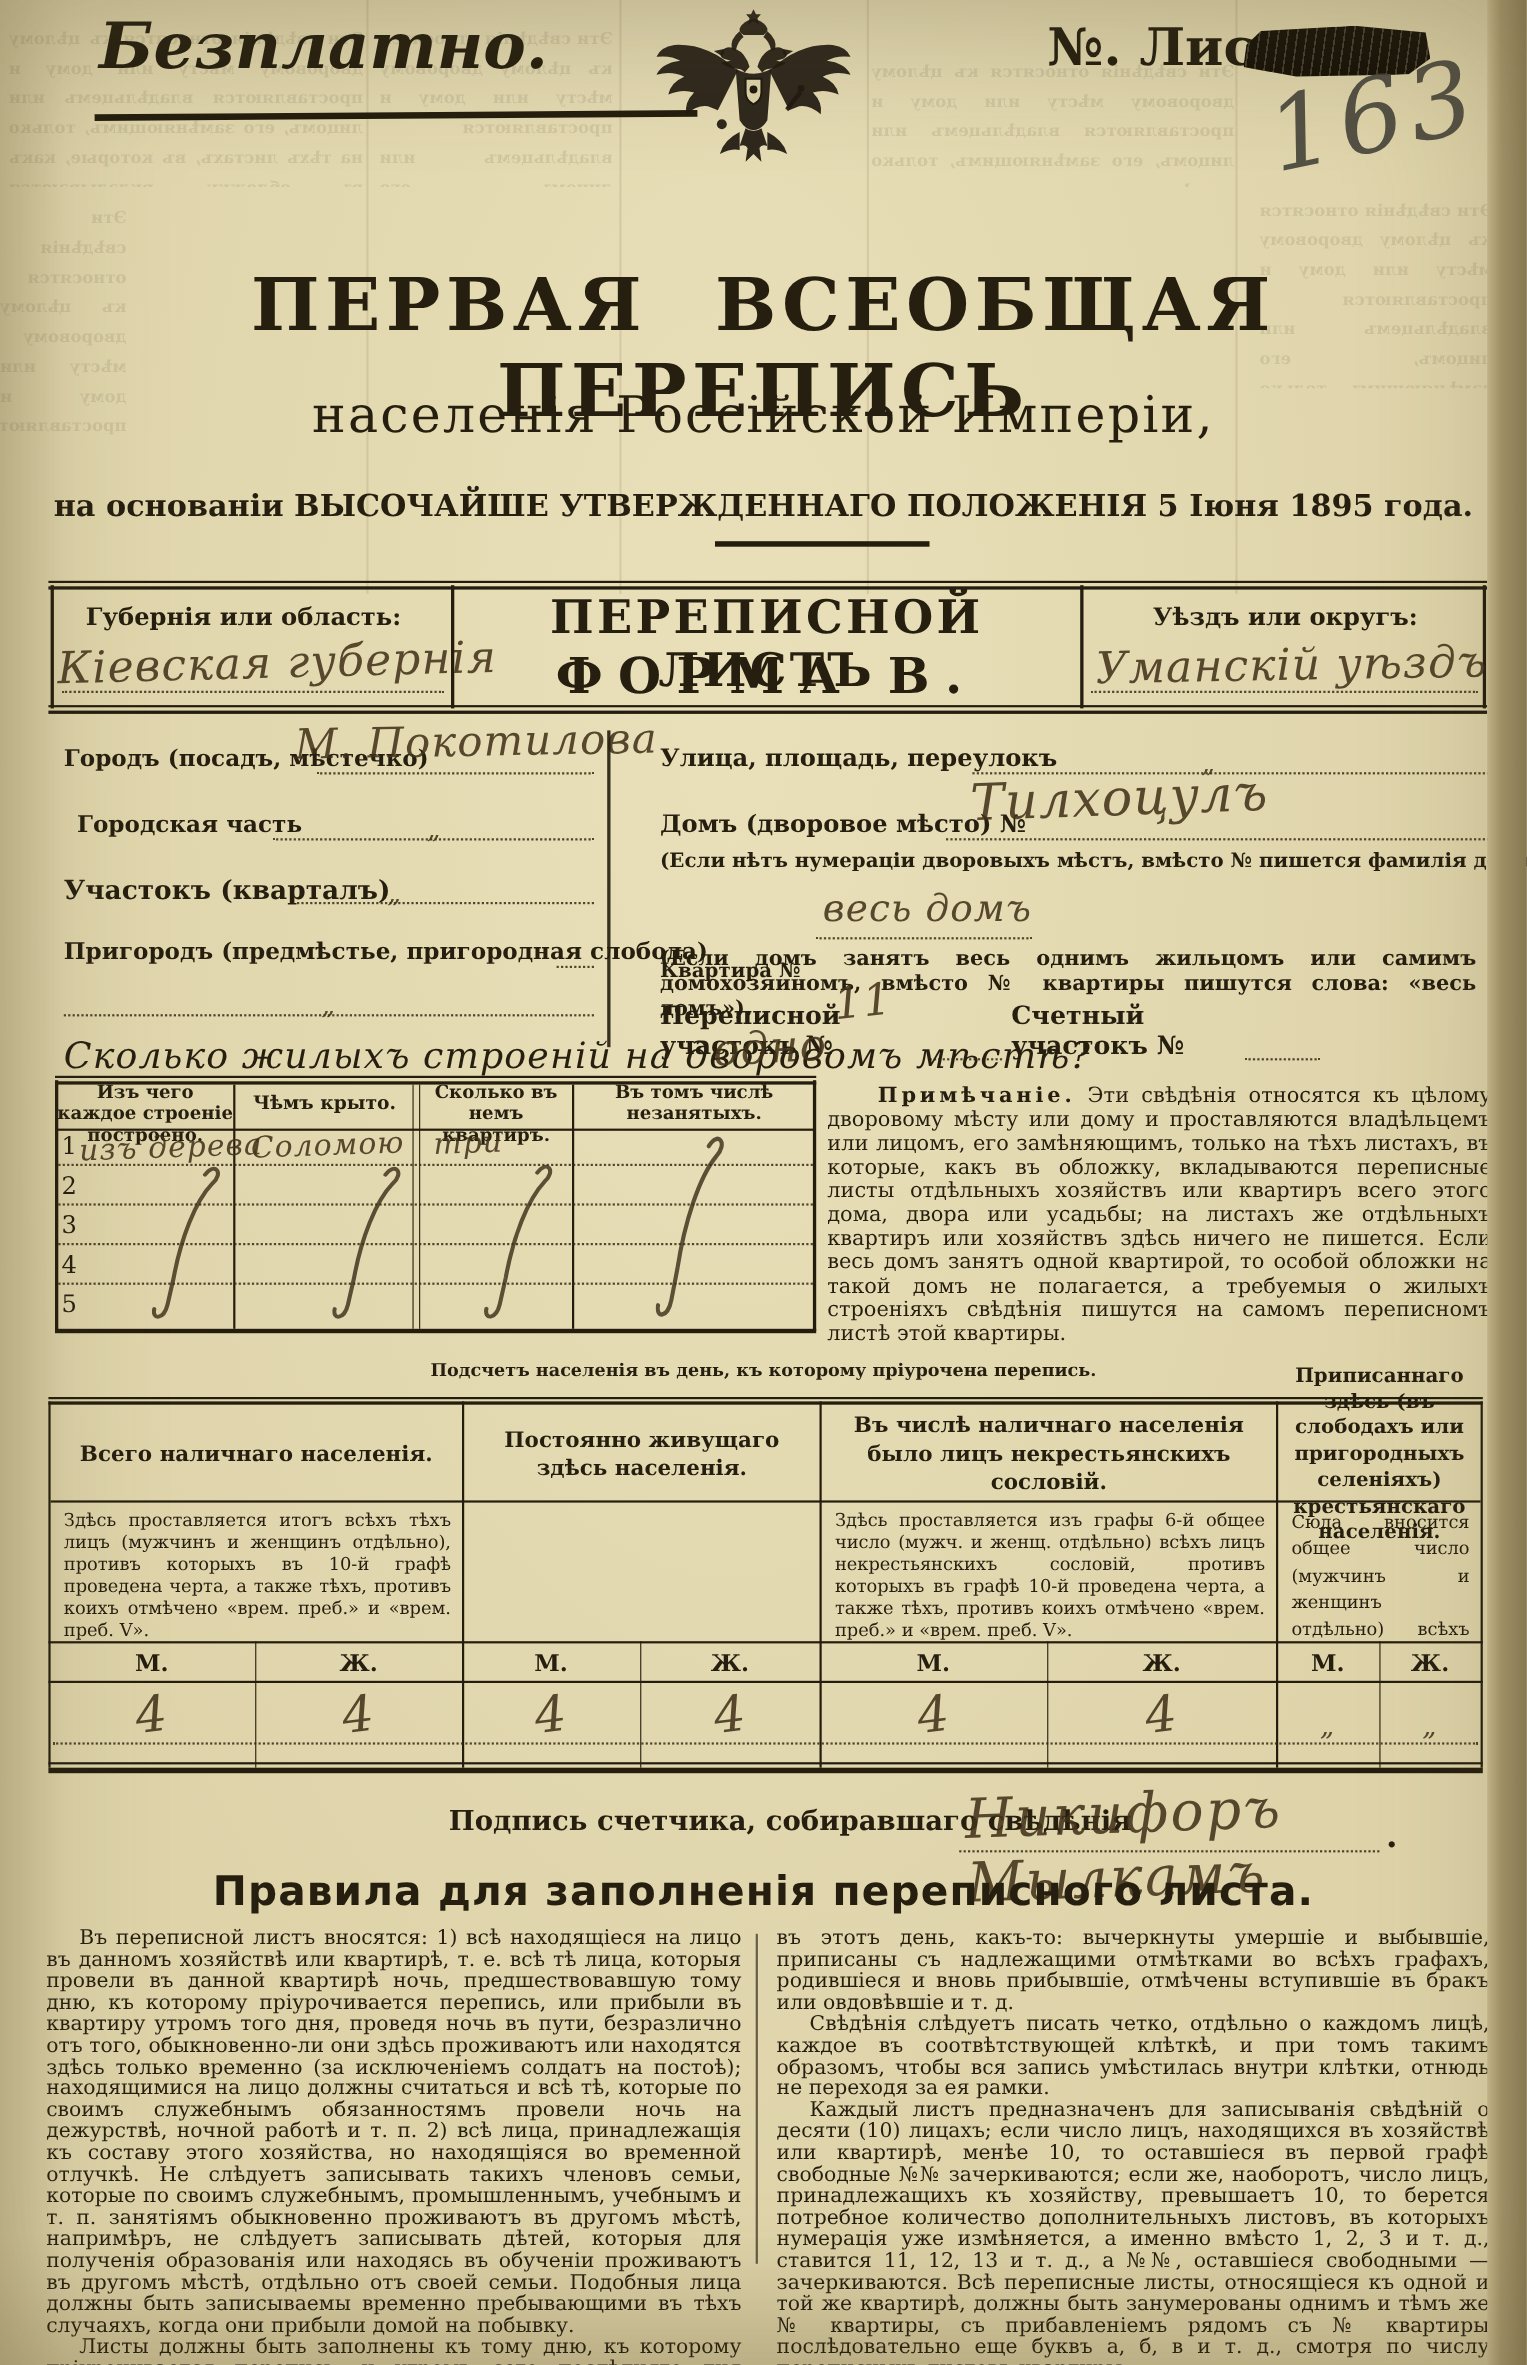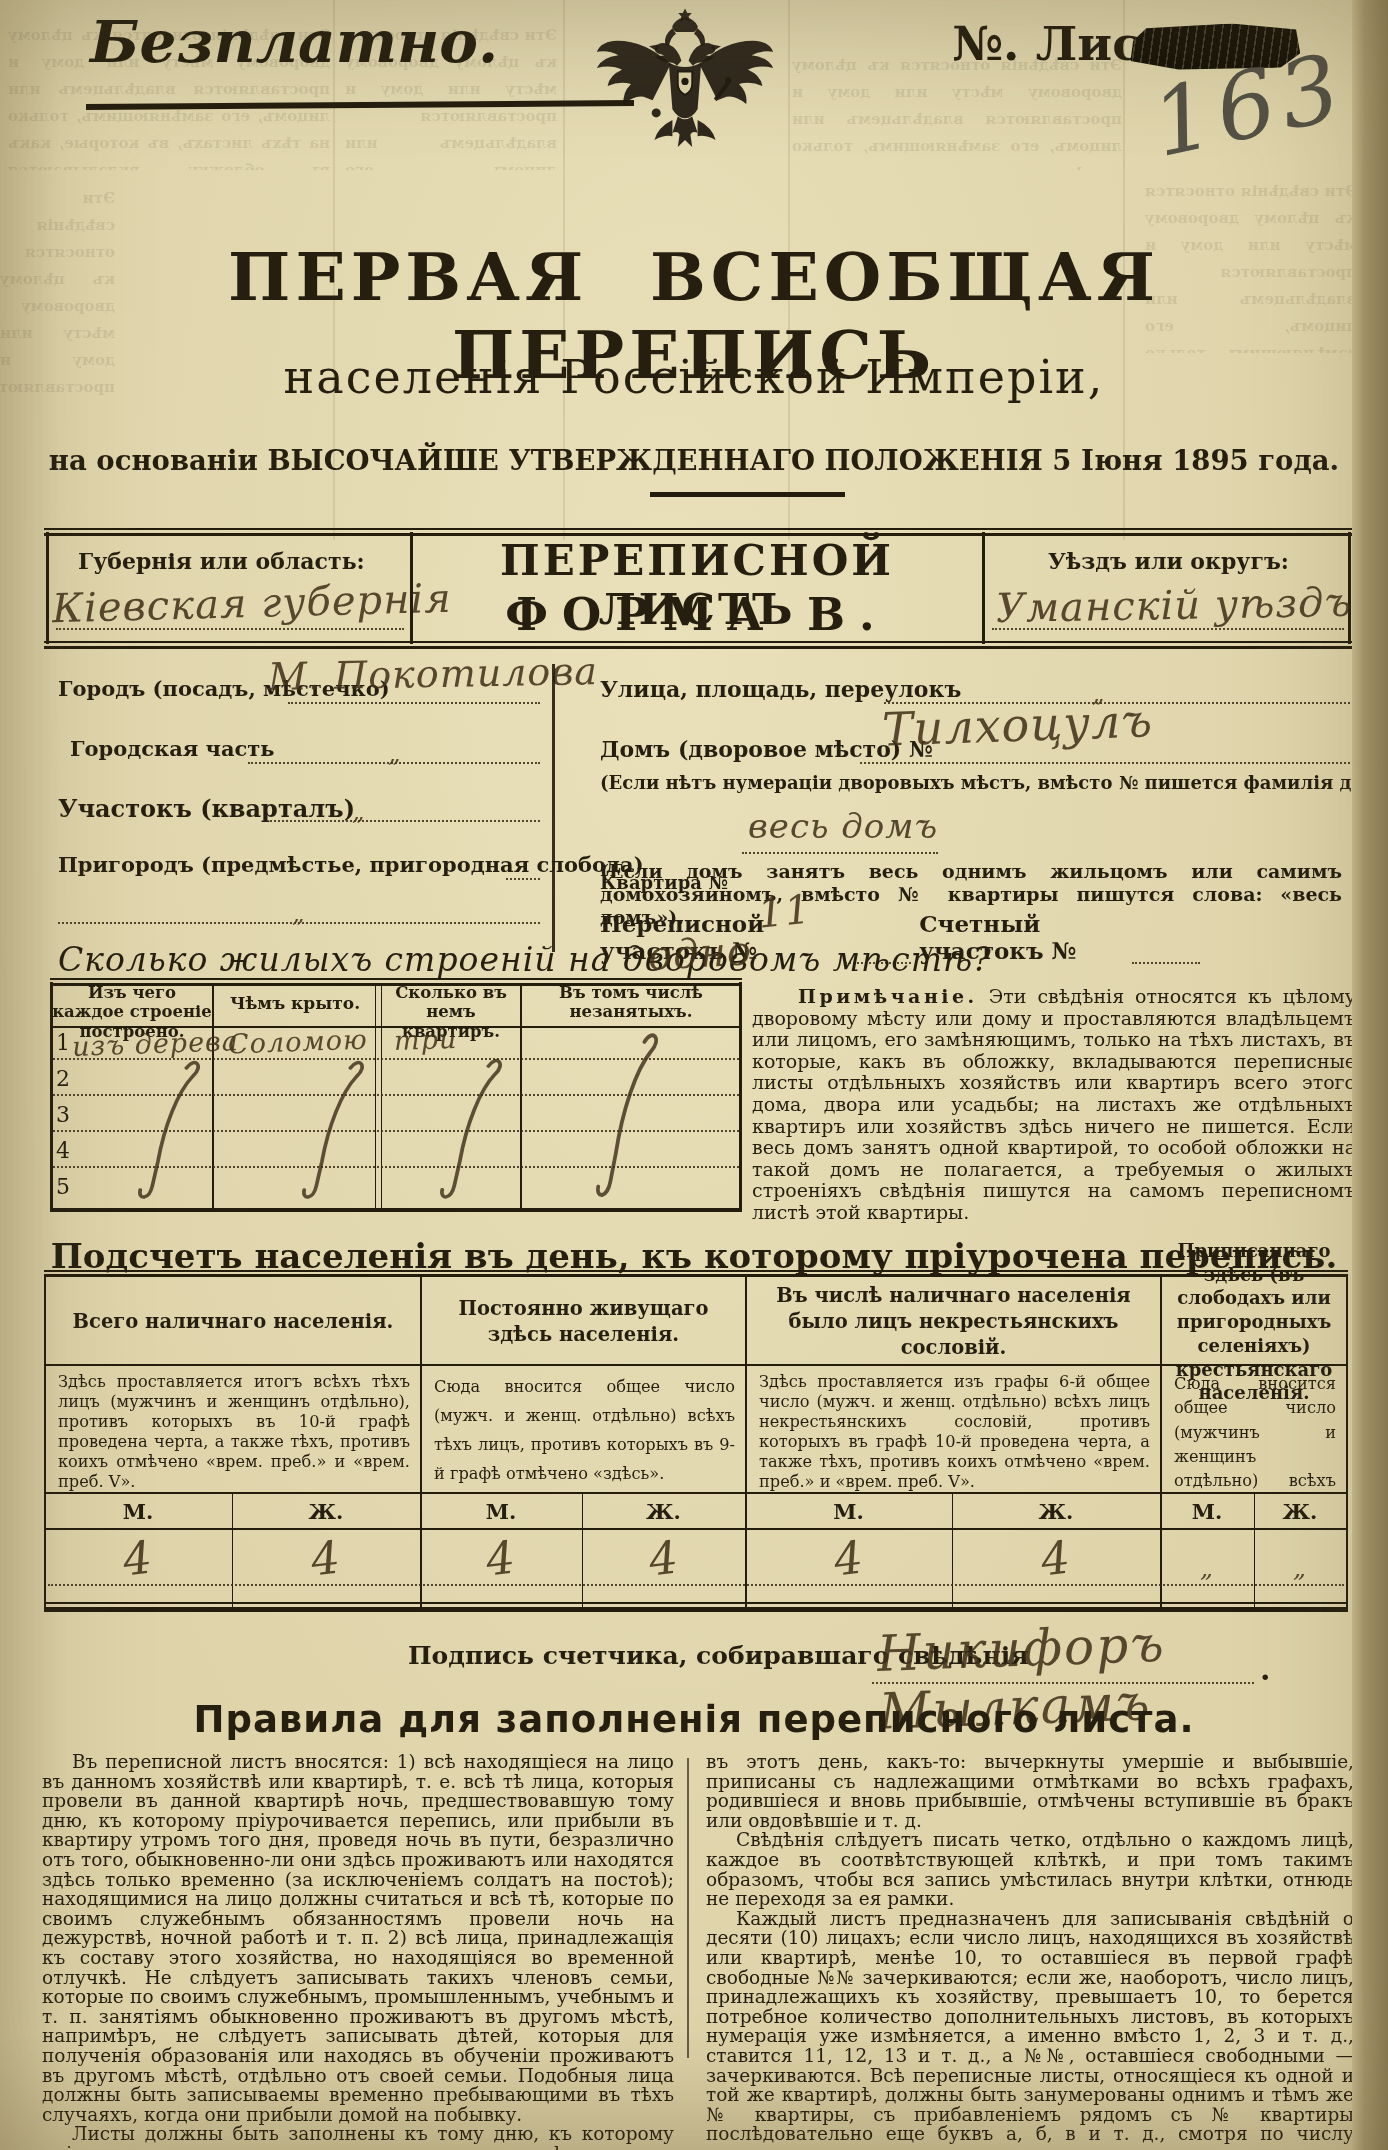--- a/index.html
+++ b/index.html
@@ -199,41 +199,40 @@
     <svg class="abs fl" style="left:546px; top:52px;" width="66" height="178" viewBox="0 0 60 150" preserveAspectRatio="none">
       <path d="M44,10 C52,-2 60,8 50,18 C36,34 24,68 18,104 L13,128 C10,142 0,142 2,132"></path>
       </svg>
   </div>
 
   <div class="abs z1 just" style="left:752px; top:986px; width:604px; font-size:19px; line-height:21.6px; text-indent:46px;">
     <span class="sp">Примѣчаніе.</span>
     <span>Эти свѣдѣнія относятся къ цѣлому дворовому мѣсту или дому и проставляются владѣльцемъ или лицомъ, его замѣняющимъ, только на тѣхъ листахъ, въ которые, какъ въ обложку, вкладываются переписные листы отдѣльныхъ хозяйствъ или квартиръ всего этого дома, двора или усадьбы; на листахъ же отдѣльныхъ квартиръ или хозяйствъ здѣсь ничего не пишется. Если весь домъ занятъ одной квартирой, то особой обложки на такой домъ не полагается, а требуемыя о жилыхъ строеніяхъ свѣдѣнія пишутся на самомъ переписномъ листѣ этой квартиры.</span>
   </div>
 
-  <div class="abs ctr z1 b" style="left:0; top:1236px; width:1388px; font-size:34px;">Подсчетъ населенія въ день, къ которому пріурочена перепись.</div>
+  <div class="abs ctr z1 b" style="left:0; top:1236px; width:1388px; font-size:16px;">Подсчетъ населенія въ день, къ которому пріурочена перепись.</div>
 
   <div class="abs z1" style="left:44px; top:1270px; width:1304px; height:348px;">
     <div class="abs line" style="left:0; top:0; width:1304px; height:1.5px;"></div>
     <div class="abs line" style="left:0; top:4px; width:1304px; height:3px;"></div>
 
     <div class="abs line" style="left:0; top:4px; width:2px; height:333px;"></div>
     <div class="abs line" style="left:1302px; top:4px; width:2px; height:333px;"></div>
     <div class="abs line" style="left:376px; top:4px; width:2px; height:333px;"></div>
     <div class="abs line" style="left:701px; top:4px; width:2px; height:333px;"></div>
     <div class="abs line" style="left:1116px; top:4px; width:2px; height:333px;"></div>
 
     <div class="abs gtitle" style="left:2px; top:10px; width:374px;">Всего наличнаго населенія.</div>
     <div class="abs gtitle" style="left:378px; top:10px; width:323px;text-align:center;">Постоянно живущаго здѣсь населенія.</div>
     <div class="abs gtitle" style="left:703px; top:10px; width:413px;">Въ числѣ наличнаго населенія было лицъ некрестьянскихъ сословій.</div>
     <div class="abs gtitle" style="left:1118px; top:10px; width:184px; font-size:18px;">Приписаннаго здѣсь (въ слободахъ или пригородныхъ селеніяхъ) крестьянскаго населенія.</div>
 
     <div class="abs line" style="left:2px; top:94px; width:1300px; height:1.5px;"></div>
 
     <div class="abs gdesc" style="left:2px; top:96px; width:374px;">Здѣсь проставляется итогъ всѣхъ тѣхъ лицъ (мужчинъ и женщинъ отдѣльно), противъ которыхъ въ 10-й графѣ проведена черта, а также тѣхъ, противъ коихъ отмѣчено «врем. преб.» и «врем. преб. V».</div>
-    <div class="abs gdesc" style="left:378px; top:96px; width:323px; line-height:1.8;">Сюда вносится общее число (мужч. и женщ. отдѣльно) всѣхъ тѣхъ лицъ, противъ которыхъ въ 9-й графѣ отмѣчено «здѣсь».</div>
     <div class="abs gdesc" style="left:703px; top:96px; width:413px;">Здѣсь проставляется изъ графы 6-й общее число (мужч. и женщ. отдѣльно) всѣхъ лицъ некрестьянскихъ сословій, противъ которыхъ въ графѣ 10-й проведена черта, а также тѣхъ, противъ коихъ отмѣчено «врем. преб.» и «врем. преб. V».</div>
     <div class="abs gdesc" style="left:1118px; top:96px; width:184px; line-height:1.5;">Сюда вносится общее число (мужчинъ и женщинъ отдѣльно) всѣхъ крестьянъ, противъ которыхъ въ графѣ 8-й отмѣчено «здѣсь» и «здѣсь къ (волости)».</div>
 
     <div class="abs line" style="left:0; top:222px; width:1304px; height:1.5px;"></div>
     <div class="abs line" style="left:0; top:258px; width:1304px; height:1.5px;"></div>
 
     <div class="abs line" style="left:188px; top:222px; width:1.3px; height:115px;"></div>
     <div class="abs line" style="left:538px; top:222px; width:1.3px; height:115px;"></div>
     <div class="abs line" style="left:908px; top:222px; width:1.3px; height:115px;"></div>
     <div class="abs line" style="left:1210px; top:222px; width:1.3px; height:115px;"></div>

